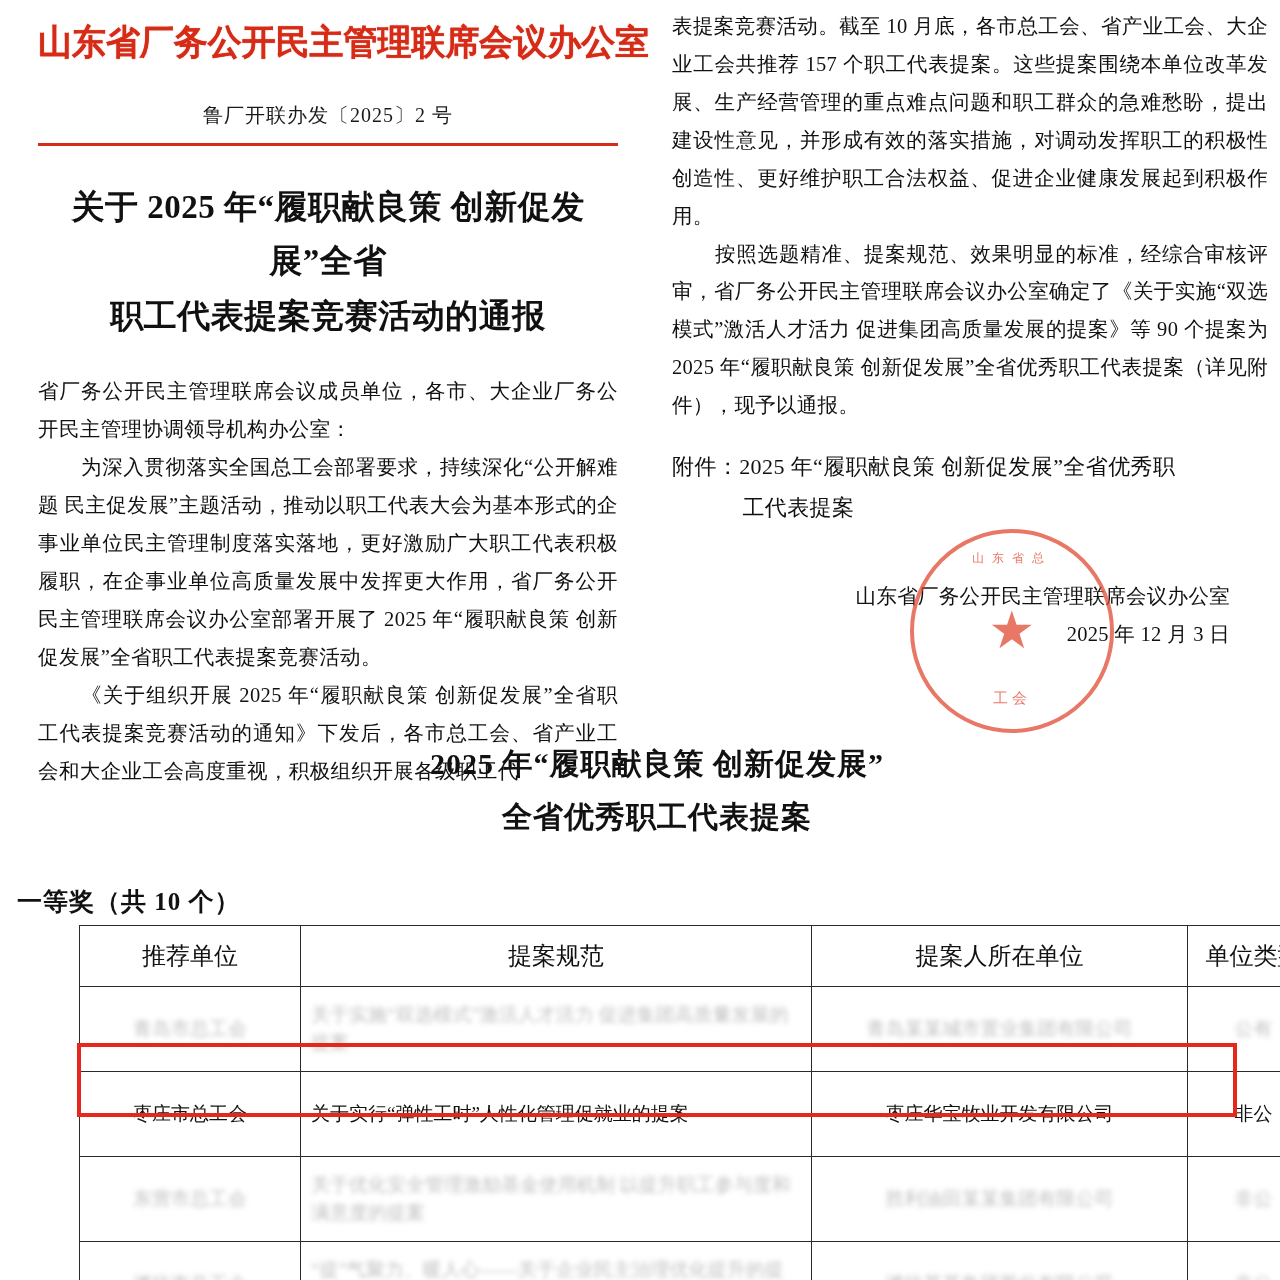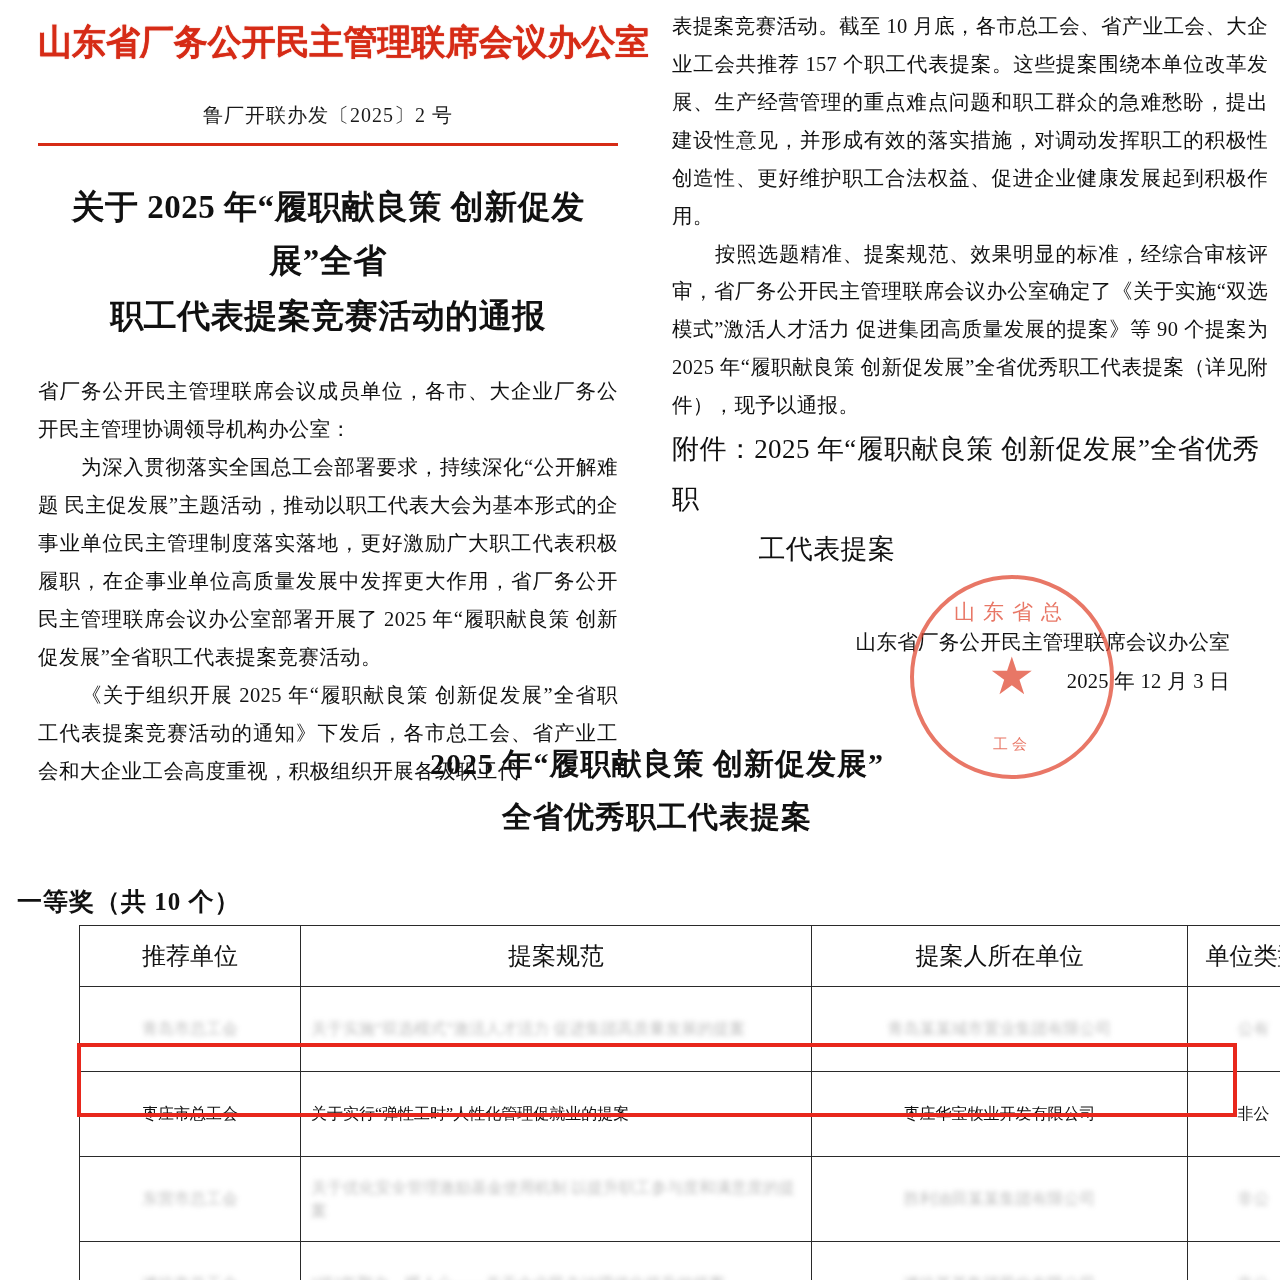--- a/index.html
+++ b/index.html
@@ -83,21 +83,22 @@
     text-justify: inter-ideograph;
     letter-spacing: 0.4px;
     margin: 0;
   }
   .first-para { margin-top: 30px; }
   .indent { text-indent: 2.1em; }
 
   .col-right .body-p { letter-spacing: 0.3px; }
 
   .attach-block {
-    font-size: 27px;
+    margin-top: 22px;
+    font-size: 22px;
     line-height: 1.85;
     letter-spacing: 0.4px;
   }
   .attach-block .line2 { text-indent: 3.2em; }
 
   .signature {
     margin-top: 48px;
     text-align: right;
     font-size: 20.5px;
     line-height: 1.9;
@@ -125,21 +126,21 @@
     transform: translate(-50%, -50%);
     color: #e0432c;
     font-size: 52px;
     line-height: 1;
   }
   .seal .seal-top-text, .seal .seal-bottom-text {
     position: absolute;
     left: 0; right: 0;
     text-align: center;
     color: #e0432c;
-    font-size: 21px;
+    font-size: 12px;
     letter-spacing: 8px;
   }
   .seal .seal-top-text { top: 14px; }
   .seal .seal-bottom-text { bottom: 16px; letter-spacing: 4px; font-size: 15px; }
 
   
   .doc-bottom {
     position: absolute;
     top: 700px;
     left: 17px;
@@ -165,21 +166,21 @@
     position: absolute;
     left: 62px;
     top: 225px;
     width: 1156px;
     border-collapse: collapse;
     table-layout: fixed;
   }
   table.award-table td, table.award-table th {
     border: 1.5px solid #2a2a2a;
     padding: 9px 10px;
-    font-size: 16px;
+    font-size: 19px;
     line-height: 1.45;
     vertical-align: middle;
   }
   table.award-table th {
     font-weight: normal;
     text-align: center;
     height: 42px;
     font-size: 24px;
   }
   .c1 { width: 200px; text-align: center; }

